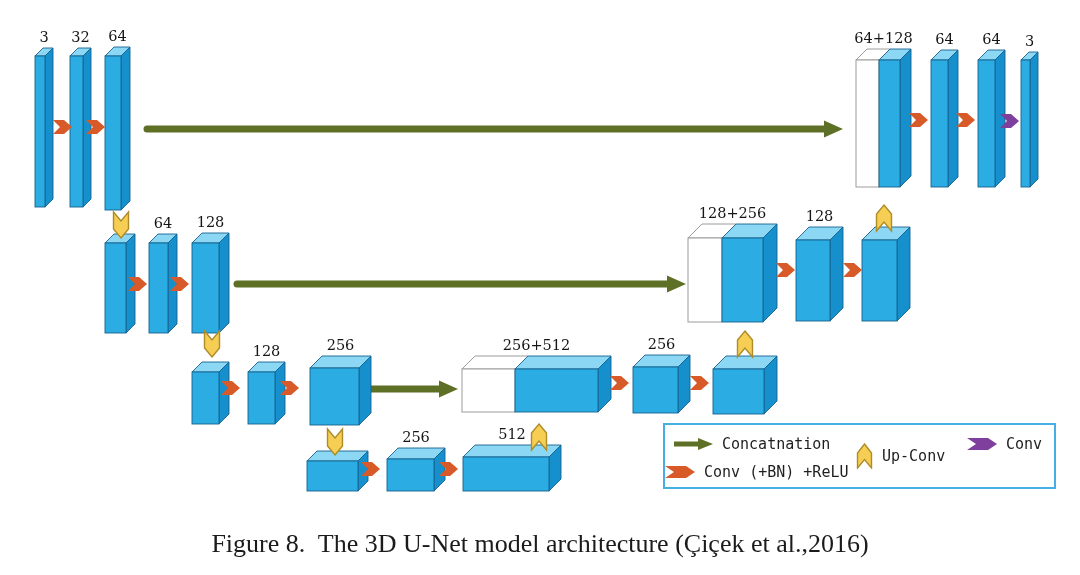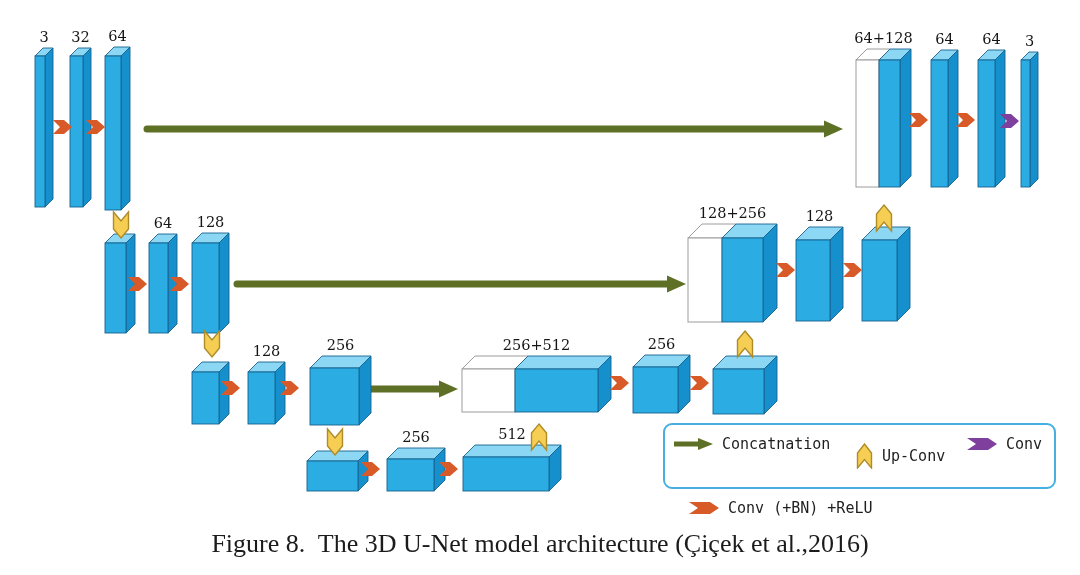--- a/index.html
+++ b/index.html
@@ -26,21 +26,21 @@
     gap:9px;
     white-space:nowrap;
   }
   .legend-item span{
     font-family:"DejaVu Sans Mono","Liberation Mono",monospace;
     font-size:15px;
     color:#1e1e1e;
   }
   .legend-item svg{display:block;flex:0 0 auto;}
   .li-1{left:8px;top:10px;}
-  .li-2{left:24px;top:38px;margin-top:36px;}
+  .li-2{left:0;top:38px;}
   .li-3{left:191px;top:18px;}
   .li-4{left:191px;top:35px;}
   .li-5{left:302px;top:10px;justify-content:center;}
   .caption{
     position:absolute;
     left:0;top:529px;
     width:1080px;
     text-align:center;
     font-family:"Liberation Serif","DejaVu Serif",serif;
     font-size:26px;
@@ -215,21 +215,21 @@
       <polygon points="361,462 372,462 380,469 372,476 361,476 368,469" fill="#D75A28"></polygon>
       <polygon points="439,462 450,462 458,469 450,476 439,476 446,469" fill="#D75A28"></polygon>
       <polygon points="121,238 128.5,229 128.5,212 121,221 113.5,212 113.5,229" fill="#F5CE53" stroke="#AE8C27" stroke-width="1.4"></polygon>
       <polygon points="212,357 219.5,348 219.5,331 212,340 204.5,331 204.5,348" fill="#F5CE53" stroke="#AE8C27" stroke-width="1.4"></polygon>
       <polygon points="335,455 342.5,446 342.5,429 335,438 327.5,429 327.5,446" fill="#F5CE53" stroke="#AE8C27" stroke-width="1.4"></polygon>
       <polygon points="884,205 891.5,214 891.5,231 884,222 876.5,231 876.5,214" fill="#F5CE53" stroke="#AE8C27" stroke-width="1.4"></polygon>
       <polygon points="745,331 752.5,340 752.5,357 745,348 737.5,357 737.5,340" fill="#F5CE53" stroke="#AE8C27" stroke-width="1.4"></polygon>
       <polygon points="539,424 546.5,433 546.5,450 539,441 531.5,450 531.5,433" fill="#F5CE53" stroke="#AE8C27" stroke-width="1.4"></polygon>
     </svg>
 
-  <div class="legend" style="border-color: rgb(69, 175, 228); border-radius: 9px;">
+  <div class="legend" style="border-color: rgb(69, 175, 228);">
     <div class="legend-item li-1">
       <svg width="40" height="16">
         <line x1="1" y1="8" x2="27" y2="8" stroke-width="5" stroke="#5D7026"></line>
         <polygon points="40,8 25,2 25,14" fill="#5D7026"></polygon>
       </svg>
       <span>Concatnation</span>
     </div>
     <div class="legend-item li-2">
       <svg width="30" height="14">
         <polygon points="0,1 21,1 30,7 21,13 0,13 9,7" fill="#D75A28"></polygon>

